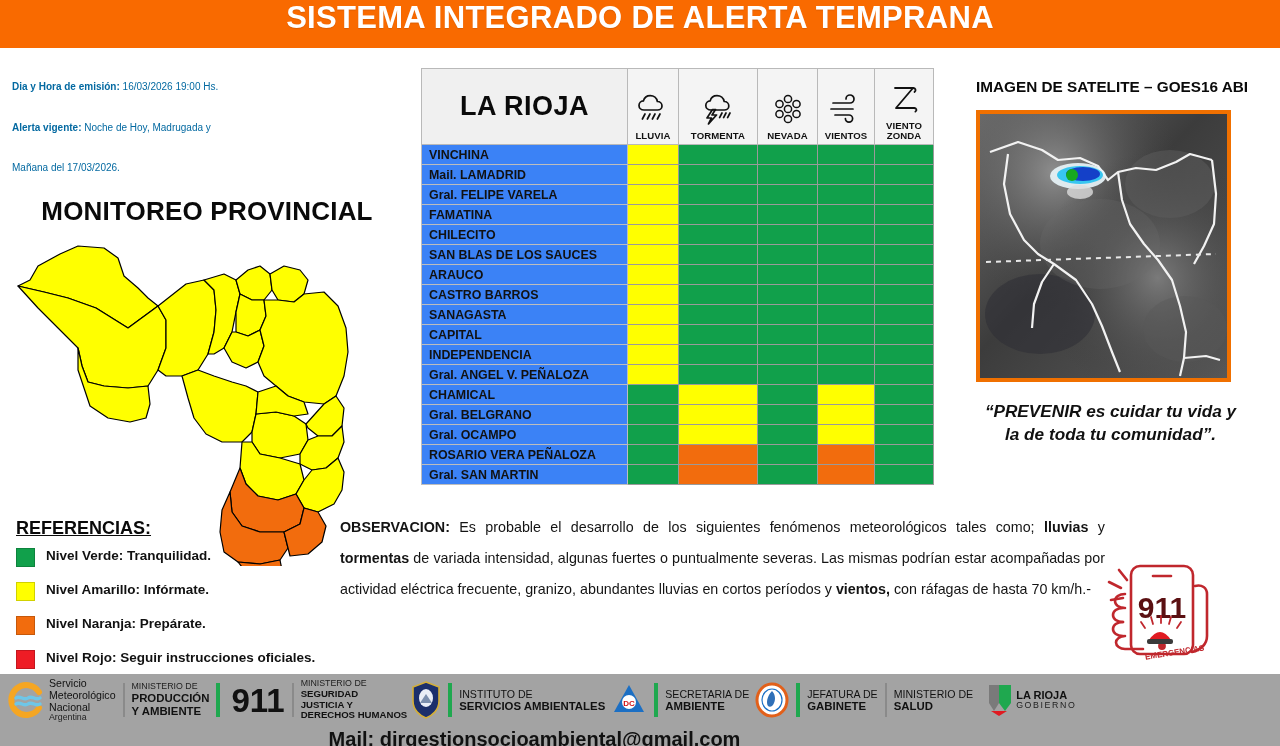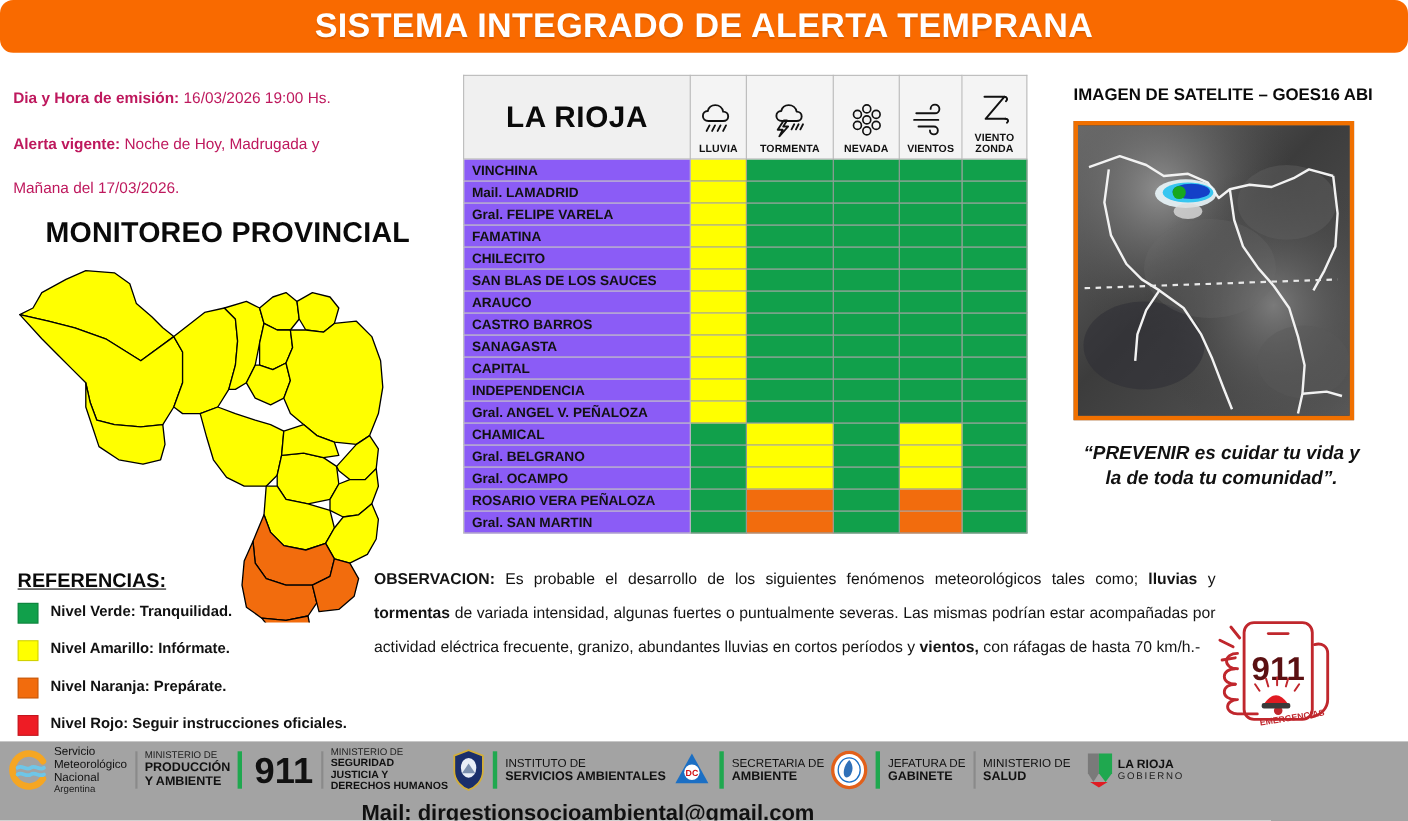--- a/index.html
+++ b/index.html
@@ -8,32 +8,32 @@
     background: #ffffff;
     font-family: "Liberation Sans", sans-serif;
     overflow: hidden;
   }
   .page { position: relative; width: 1280px; height: 746px; background:#fff; }
 
   
   .titlebar {
     position: absolute; left: 0; top: 0; width: 1280px; height: 48px;
     background: #f96a00;
-    display: flex; align-items: center; justify-content: center; border-radius: 12px;
+    display: flex; align-items: flex-start; justify-content: center;
   }
   .titlebar .t {
     color: #ffffff; font-size: 31px; font-weight: bold; letter-spacing: .3px;
     font-family: "Liberation Sans", sans-serif;
     text-shadow: 0 1px 1px rgba(0,0,0,.12);
   }
 
   
   .leftcol { position: absolute; left: 0; top: 48px; width: 420px; height: 600px; }
   .issue-line {
-    font-size: 14px; color: #be185d; line-height: 1.05;
+    font-size: 10px; color: #0369a1; line-height: 1.05;
     font-family: "Liberation Sans", sans-serif;
   }
   .issue-line b { font-weight: bold; }
   .l1 { position:absolute; left:12px; top:34px; }
   .l2 { position:absolute; left:12px; top:75px; }
   .l3 { position:absolute; left:12px; top:115px; }
 
   .monitoreo {
     position: absolute; left: 12px; top: 148px; width: 390px;
     text-align: center; font-size: 26px; font-weight: bold; color: #0a0a0a;
@@ -72,21 +72,21 @@
   .hdr-ph {
     background: #f4f4f4; border: 1px solid #b9b9b9;
     height: 76px; vertical-align: bottom; text-align: center; padding: 0 1px 3px 1px;
   }
   .hdr-ph .ic { height: 44px; display:flex; align-items:center; justify-content:center; }
   .hdr-ph .lb {
     font-size: 9.6px; font-weight: bold; color: #111; line-height: 1.06;
     letter-spacing: .1px;
   }
   td.rowname {
-    background: #8b5cf6; border: 1px solid #bdbdbd;
+    background: #3b82f6; border: 1px solid #bdbdbd;
     font-size: 12.4px; font-weight: bold; color: #111;
     padding: 0 0 0 7px; height: 20px; white-space: nowrap;
   }
   td.cell { border: 1px solid #9a9a9a; height: 20px; padding: 0; }
   .c-verde   { background: #11a04b; }
   .c-amarillo{ background: #ffff00; }
   .c-naranja { background: #f26c0d; }
 
   
   .obs {

